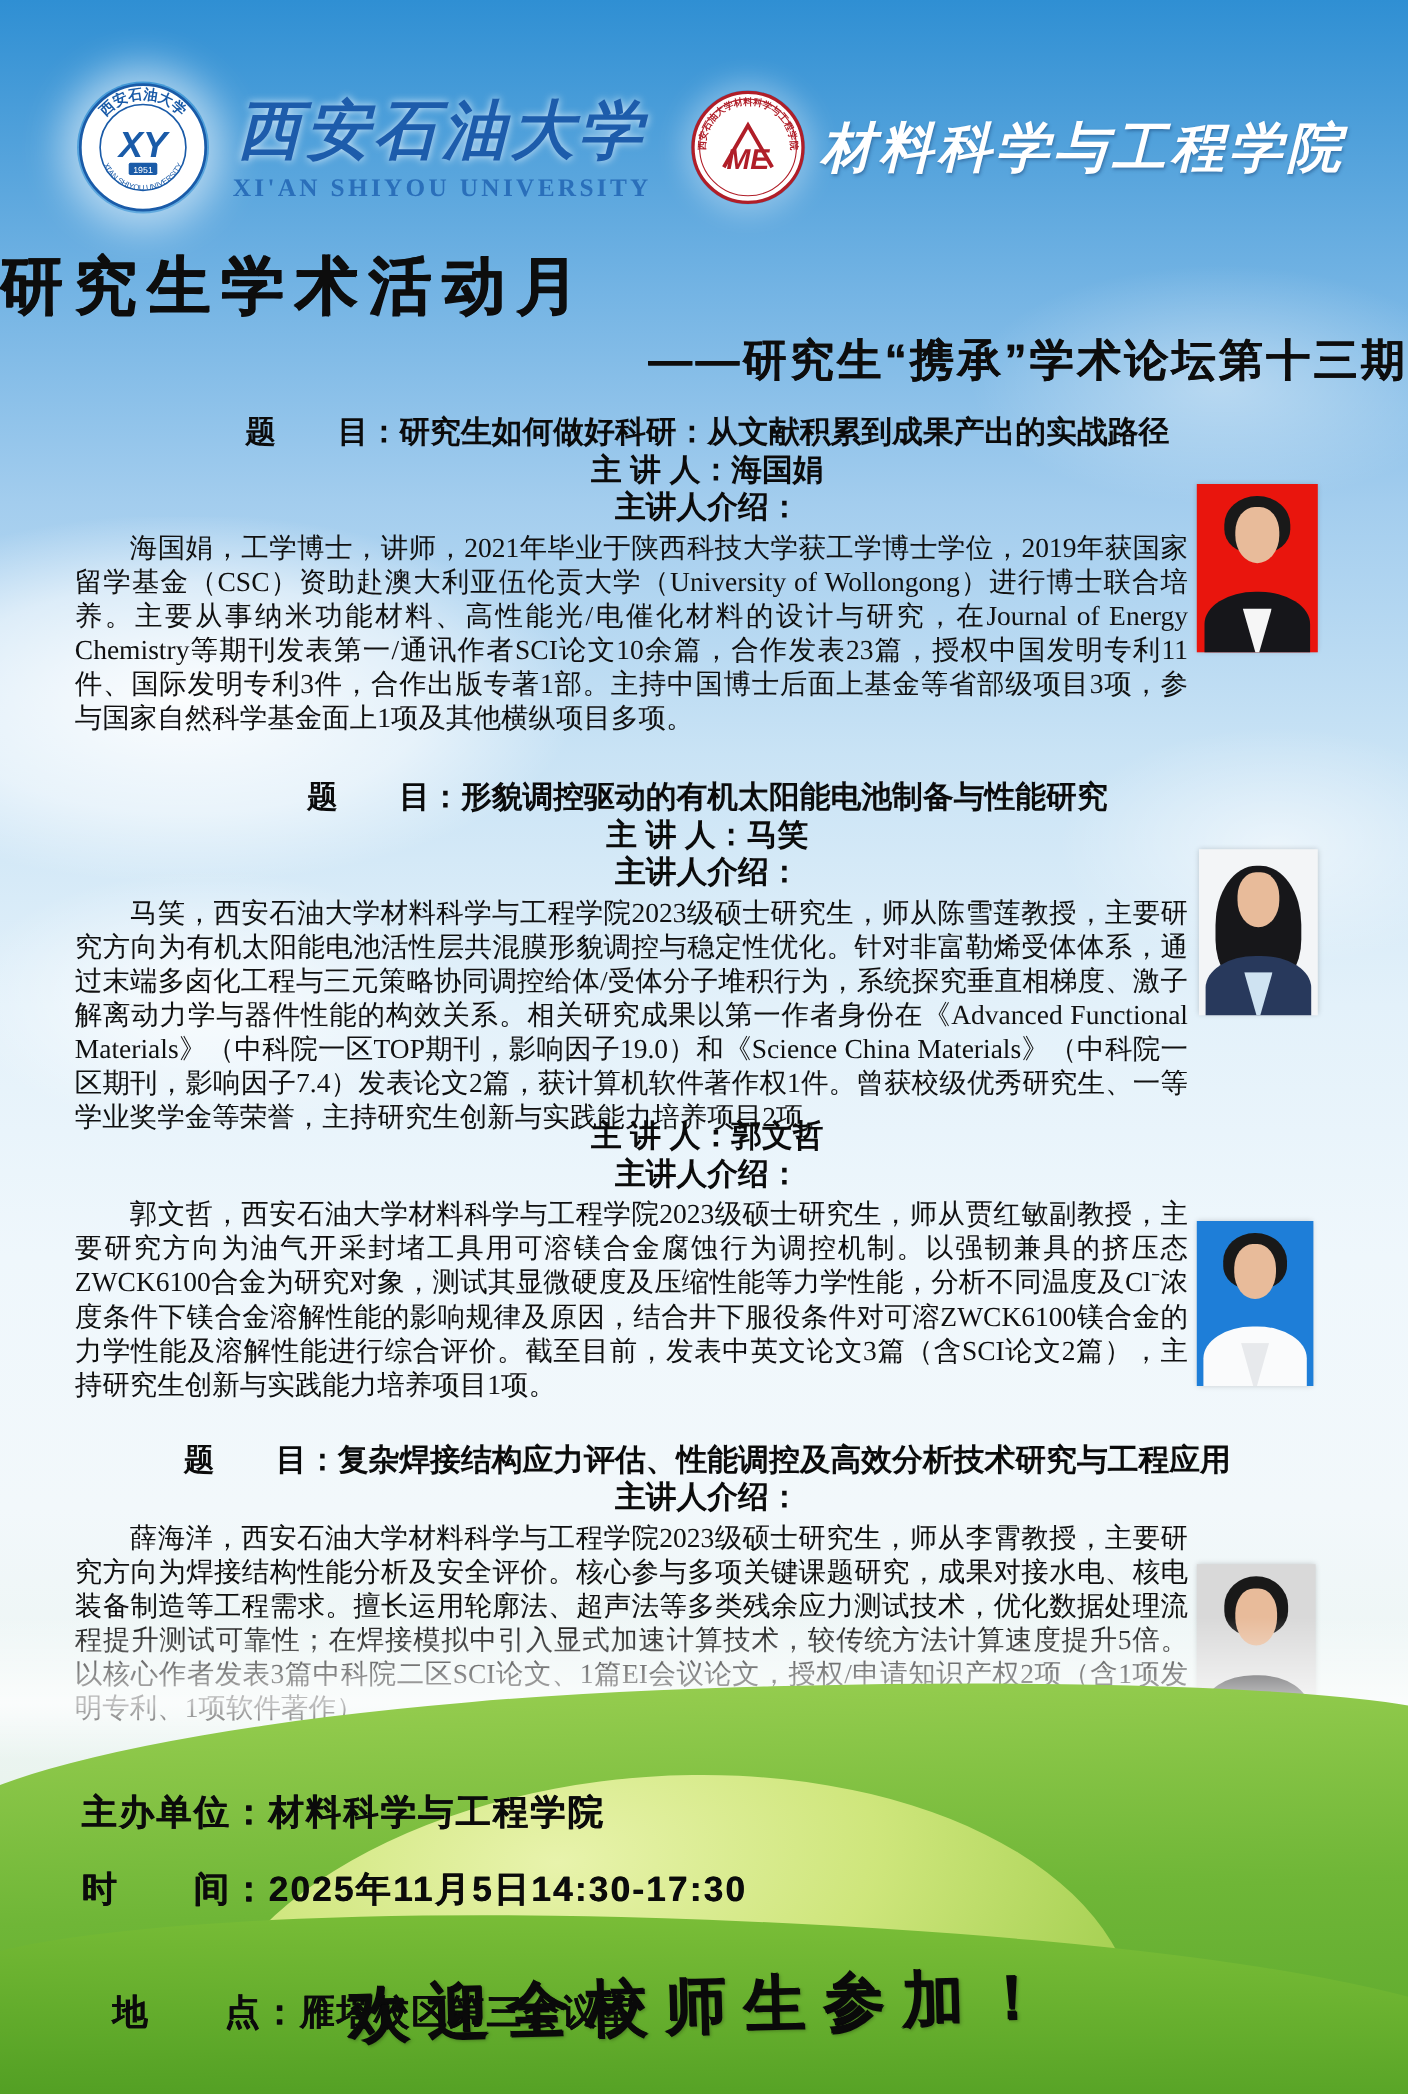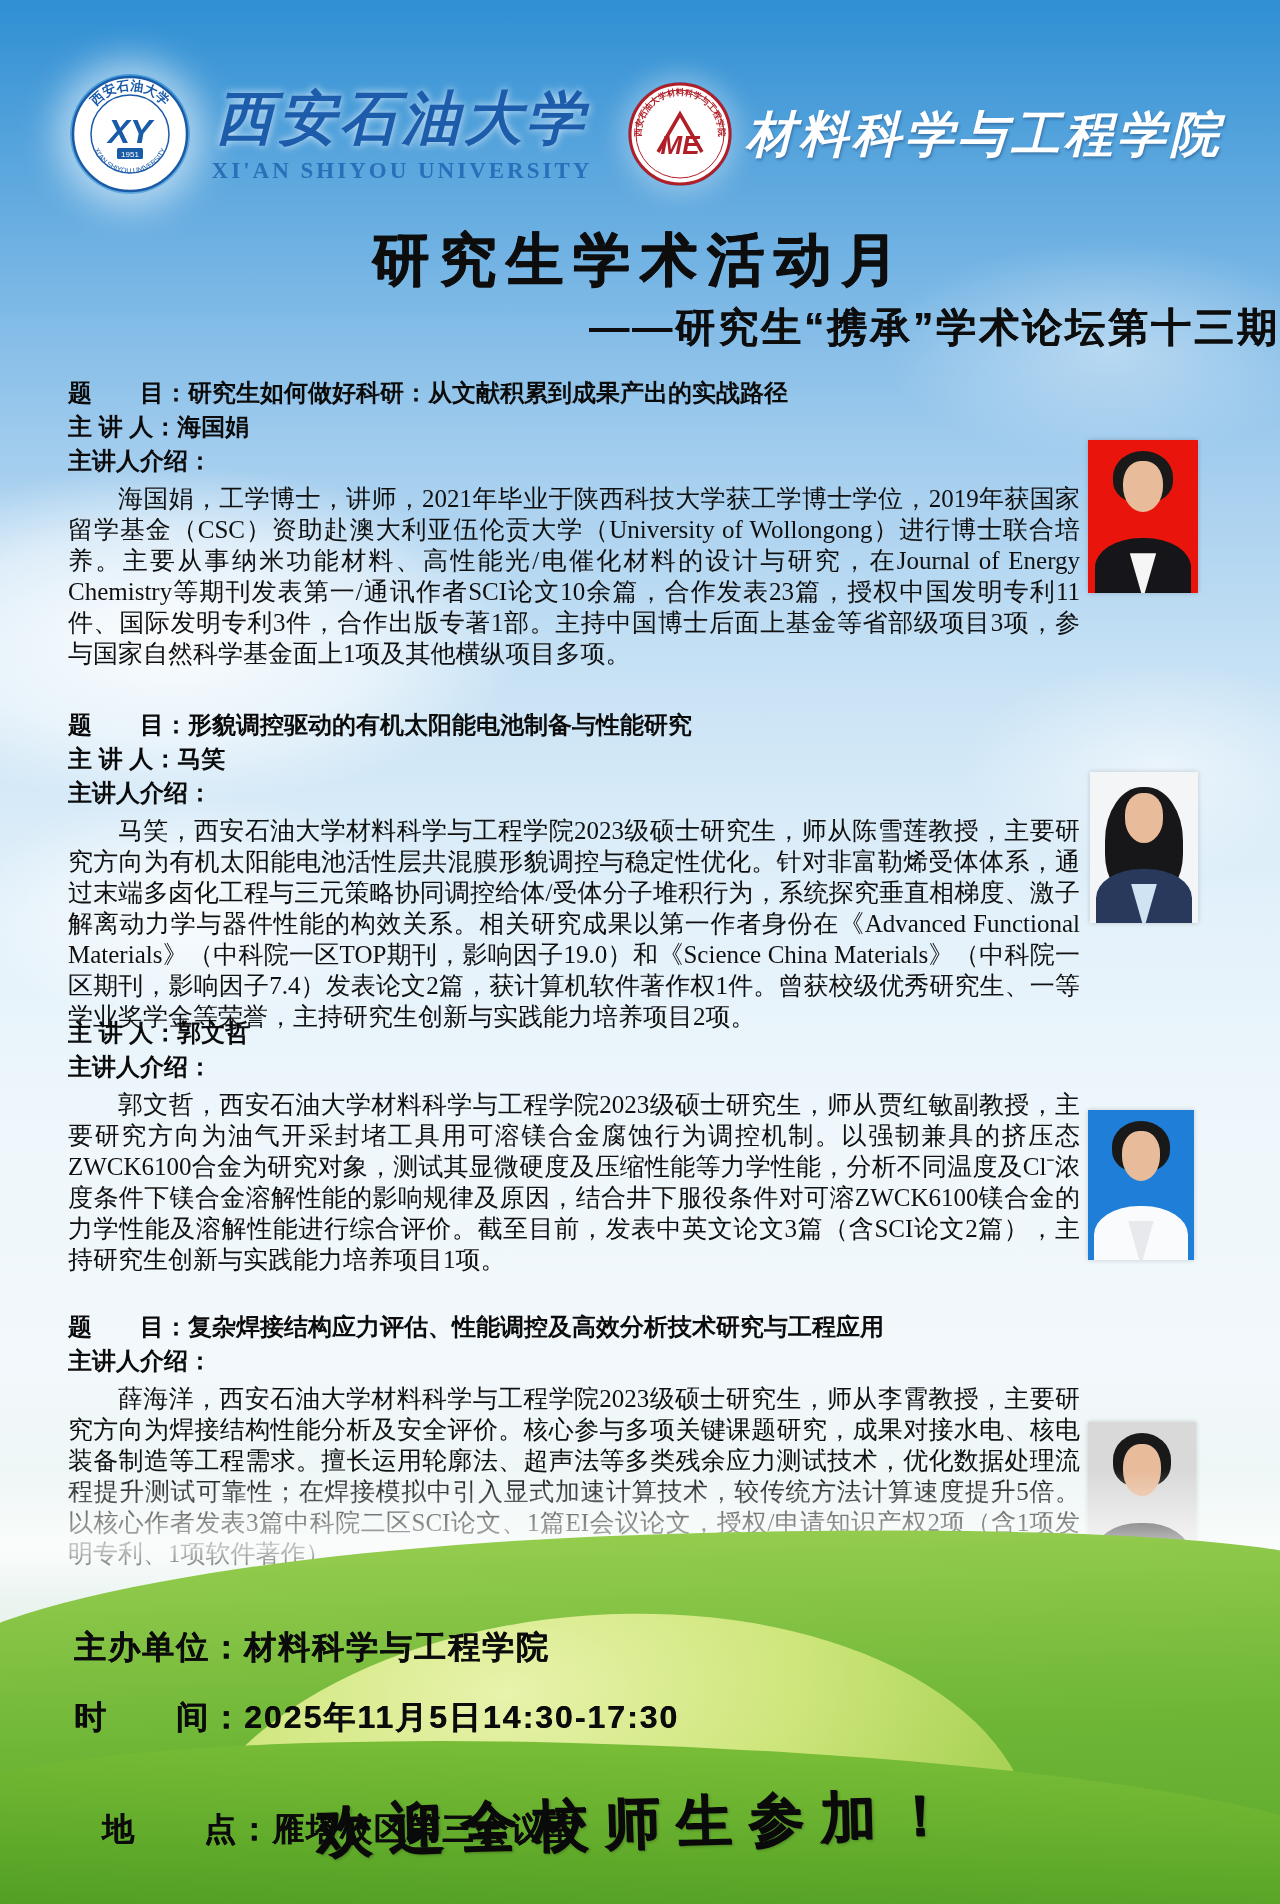--- a/index.html
+++ b/index.html
@@ -41,30 +41,30 @@
   .uni-zh{font-family:"DejaVu Serif",serif;font-style:italic;font-weight:bold;
     font-size:58px;line-height:76px;color:#1d5cab;letter-spacing:4px;white-space:nowrap;
     text-shadow:0 0 8px rgba(255,255,255,.8);}
   .uni-en{font-family:"Liberation Serif",serif;font-weight:bold;font-size:23px;
     color:#2a6fba;letter-spacing:3px;margin-top:2px;white-space:nowrap;}
   .college-name{position:absolute;left:746px;top:102px;width:480px;
     font-family:"DejaVu Serif",serif;font-style:italic;font-weight:bold;font-size:49px;
     color:#ffffff;letter-spacing:4px;white-space:nowrap;
     text-shadow:1px 2px 3px rgba(20,60,110,.45);}
   
-  .page-title{position:absolute;left:0;top:222px;width:1280px;text-align:center;
+  .page-title{position:absolute;left:0;top:222px;width:1280px;
     font-size:57px;font-weight:bold;color:#0d0d0d;letter-spacing:10px;
     text-shadow:1px 0 0 #0d0d0d,0 1px 0 #0d0d0d;}
   .page-subtitle{position:absolute;left:0;top:300px;width:1280px;text-align:right;
     font-size:40px;font-weight:bold;color:#0d0d0d;letter-spacing:3px;
     text-shadow:.5px 0 0 #0d0d0d;}
   
   .session{position:absolute;left:68px;width:1150px;}
   .s1{top:376px;} .s2{top:708px;} .s3{top:1016px;} .s4{top:1310px;}
-  .h-line{font-size:24px;font-weight:bold;color:#0b0b0b;line-height:34px;white-space:nowrap;}
+  .h-line{font-size:28px;font-weight:bold;color:#0b0b0b;line-height:34px;white-space:nowrap;text-align:center;}
   .bio{width:1012px;margin-top:5px;font-family:Liberation Serif, serif;font-size:25px;
     line-height:31px;color:#101010;text-align:justify;text-indent:2em;}
   
   .photo{position:absolute;overflow:hidden;box-shadow:0 0 5px rgba(0,0,0,.18);}
   .photo-1{left:1088px;top:440px;width:110px;height:153px;background:#e9150d;}
   .photo-2{left:1090px;top:772px;width:108px;height:151px;background:#f3f5f7;}
   .photo-3{left:1088px;top:1110px;width:106px;height:150px;background:#1e7ed8;}
   .photo-4{left:1088px;top:1422px;width:108px;height:158px;background:#d9d9d9;}
   .ph-hair,.ph-hairlong,.ph-face,.ph-body,.ph-collar{position:absolute;}
   .ph-hairlong{top:10%;left:14%;width:72%;height:74%;background:#17171a;border-radius:48% 48% 40% 40%;}

